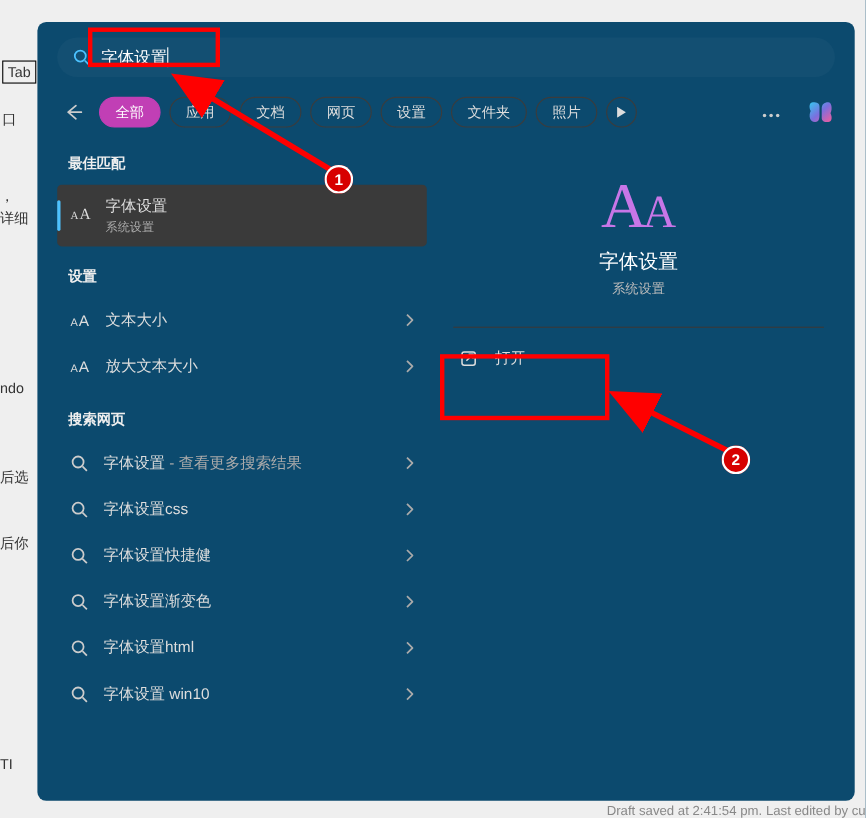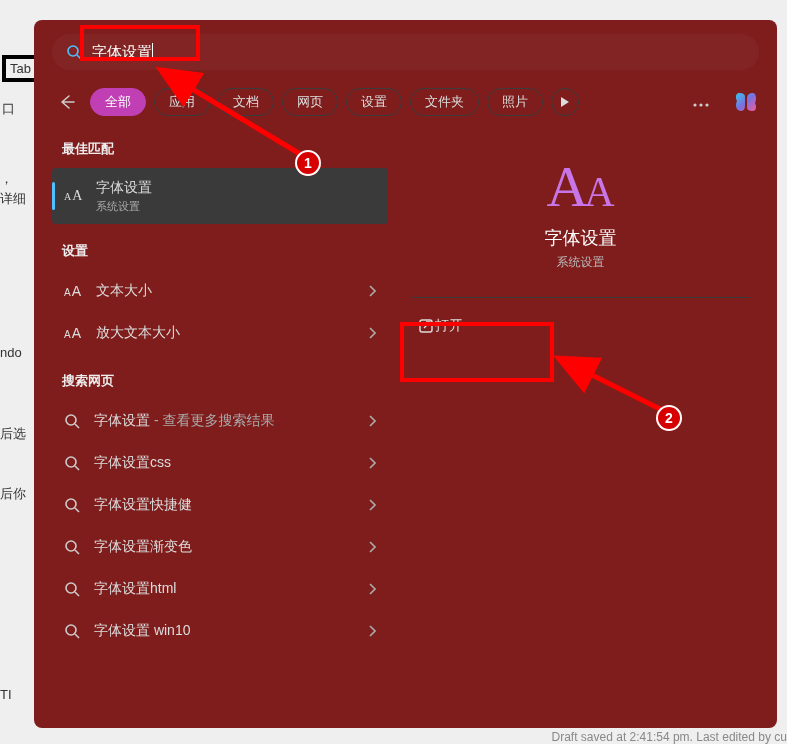--- a/index.html
+++ b/index.html
@@ -13,21 +13,21 @@
       color: #333;
       font-size: 13px;
     }
     .bg-text { position: absolute; color: #333; white-space: nowrap; }
     .panel {
       position: absolute;
       left: 34px;
       top: 20px;
       right: 10px;
       bottom: 16px;
-      background: #7f1d1d;
+      background: #0c4a6e;
       border-radius: 8px;
       color: #eee;
       padding: 14px 18px 18px 18px;
       display: flex;
       flex-direction: column;
     }
     .search-row { display: flex; align-items: center; gap: 8px; }
     .search-field {
       flex: 1;
       display: flex;
@@ -101,21 +101,21 @@
     .preview-hero { display: flex; flex-direction: column; align-items: center; padding-top: 18px; }
     .hero-icon { font-family: "Times New Roman", serif; color: #c876e7; display: flex; align-items: baseline; line-height: 1; }
     .hero-icon .bigA { font-size: 58px; }
     .hero-icon .smallA { font-size: 42px; margin-left: -4px; }
     .hero-title { color: #fff; font-size: 18px; margin-top: 10px; }
     .hero-sub { color: #bbb; font-size: 12px; margin-top: 4px; }
     .divider { height: 1px; background: #3a3a3a; margin: 26px 0 0 0; }
     .action-row {
       display: flex;
       align-items: center;
-      gap: 1px;
+      gap: 16px;
       height: 44px;
       padding: 0 6px;
       color: #ddd;
       font-size: 14px;
       margin-top: 6px;
     }
     .annot-box { position: absolute; border: 4px solid #ff0000; pointer-events: none; }
     .annot-badge {
       position: absolute;
       width: 26px; height: 26px;
@@ -133,21 +133,21 @@
     .footer-text { position: absolute; right: 0; bottom: 0; color: #888; font-size: 12px; }
     .icon-aa { font-family: Arial, sans-serif; color: #ddd; display: inline-flex; align-items: baseline; width: 18px; }
     .icon-aa .sA { font-size: 10px; }
     .icon-aa .bA { font-size: 14px; margin-left: 1px; }
     .icon-aa-serif { font-family: "Times New Roman", serif; }
     .annot-arrow-svg { position: absolute; pointer-events: none; }
   </style>
 </head>
 <body>
 
-<div class="bg-text" style="left:2px; top:55px; border:4px solid #000000; padding:2px 4px;">Tab</div>
+<div class="bg-text" style="left:2px; top:55px; border:1px solid #000000; padding:2px 4px;">Tab</div>
 <div class="bg-text" style="left:2px; top:100px;">口</div>
 <div class="bg-text" style="left:0px; top:170px;">，</div>
 <div class="bg-text" style="left:0px; top:190px;">详细</div>
 <div class="bg-text" style="left:0px; top:345px;">ndo</div>
 <div class="bg-text" style="left:0px; top:425px;">后选</div>
 <div class="bg-text" style="left:0px; top:485px;">后你</div>
 <div class="bg-text" style="left:0px; top:687px;">TI</div>
 
 <div class="panel">
 

